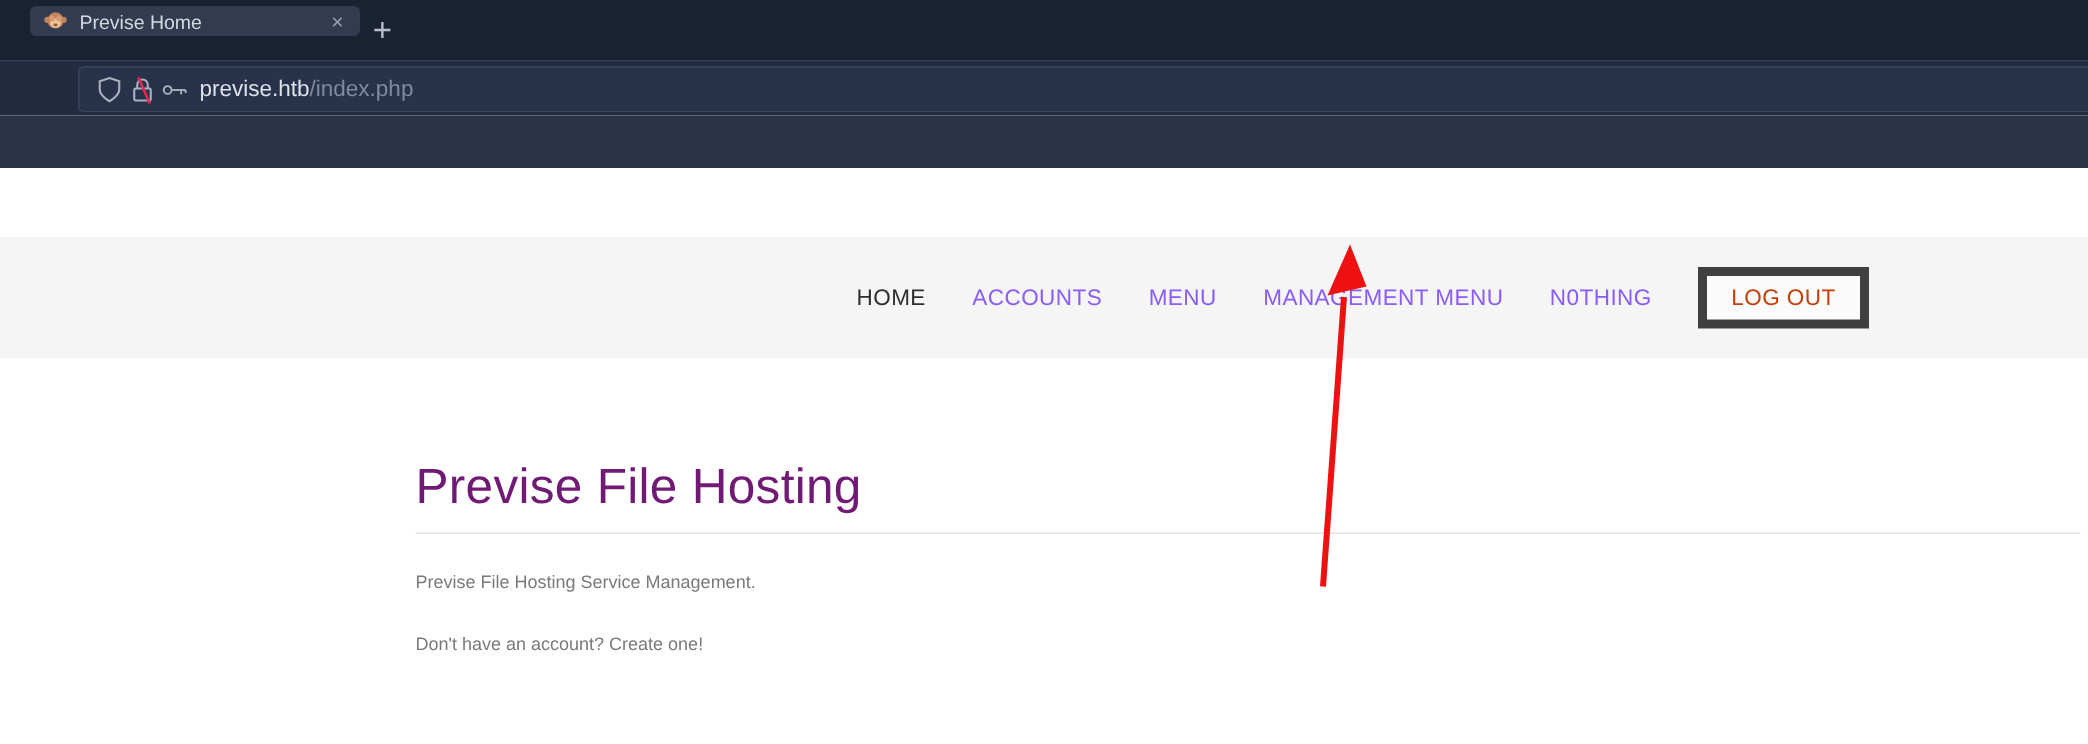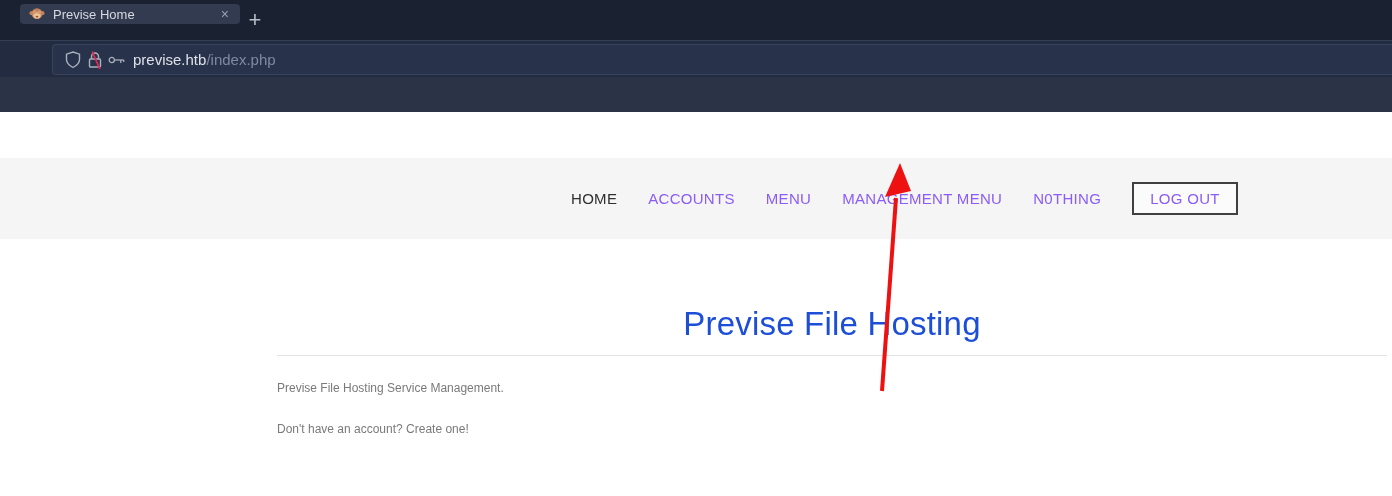--- a/index.html
+++ b/index.html
@@ -39,25 +39,25 @@
   .url-path { color:#7f8aa0; }
   .bookmarks-strip { position:absolute; left:0; top:77px; width:100%; height:35px; background:#2b3447; }
 
   
   .page { position:absolute; left:0; top:112px; width:100%; height:384px; background:#ffffff;margin-top:46px; }
   .nav-band { position:absolute; left:0; top:0; width:100%; height:81px; background:#f5f5f6; }
   .nav { position:absolute; left:571px; top:0; height:100%; display:flex; align-items:center; gap:31px; }
   .nav-item { font-size:15px; color:#8b5cf6; letter-spacing:.3px; white-space:nowrap; cursor:pointer; }
   .nav-item.active { color:#2f2f2f; }
   .logout-btn {
-    border:2px solid #404040; background:#fbfbfb; color:#8b5cf6;
+    border:6px solid #404040; background:#fbfbfb; color:#c2410c;
     font-size:15px; letter-spacing:.3px; padding:6px 16px; font-family:inherit; cursor:pointer;
   }
   .content { position:absolute; left:277px; top:146px; width:1110px; }
-  .page-title { font-size:33px; font-weight:400; color:#1d4ed8; margin:0; line-height:40px; letter-spacing:.2px;text-align:center; }
+  .page-title { font-size:33px; font-weight:400; color:#701a75; margin:0; line-height:40px; letter-spacing:.2px; }
   .rule { border:none; border-top:1px solid #e3e3e3; margin:11px 0 0 0; }
   .para { margin:26px 0 0 0; font-size:12px; color:#7a7a7a; line-height:1.15; }
   .para + .para { margin-top:27px; }
 
   
   .arrow-overlay { position:absolute; left:0; top:0; width:1392px; height:496px; pointer-events:none; }
 </style>
 </head>
 <body>
 

